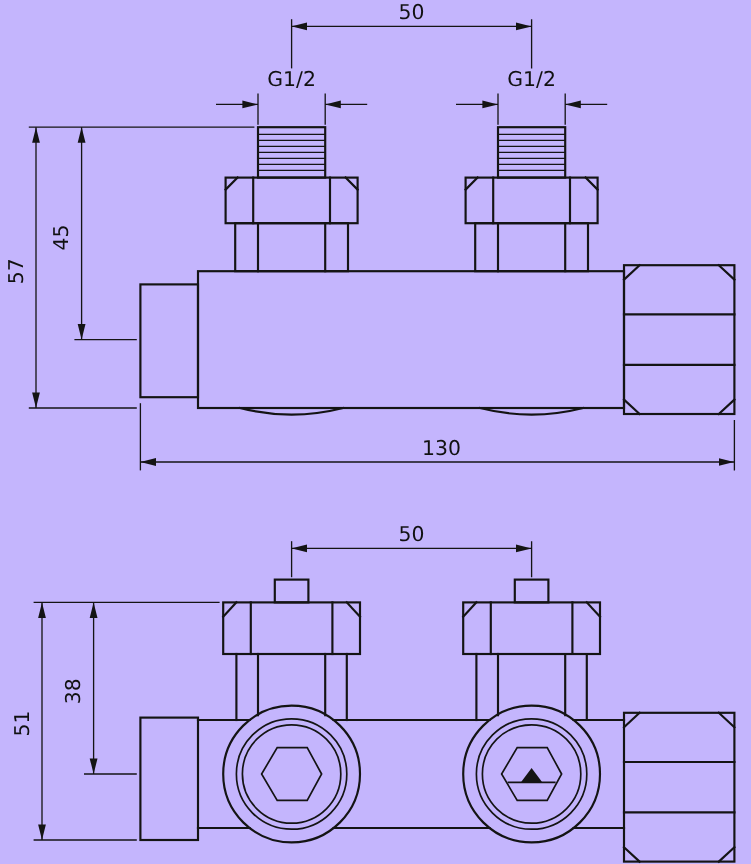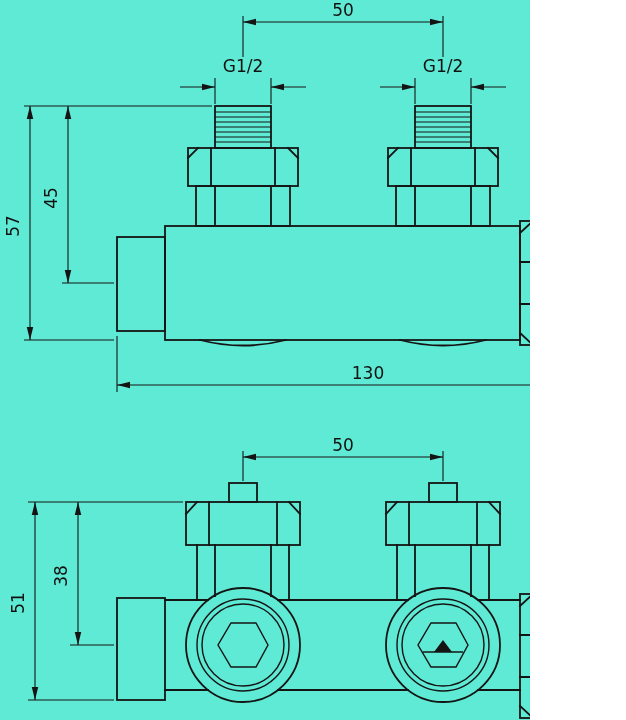--- a/index.html
+++ b/index.html
@@ -1,21 +1,21 @@
 <!DOCTYPE html>
 <html><head>
 <meta charset="utf-8">
 <style>
   html, body {
     margin: 0; padding: 0;
     width: 626px; height: 720px;
     background: #ffffff;
     font-family: "DejaVu Sans", sans-serif;
   }
-  .stage { position: relative; width: 530px; height: 720px; background: #5eead4; overflow: hidden; }
+  .stage { position: relative; width: 626px; height: 720px; background: #c4b5fd; overflow: hidden; }
   svg { display: block; }
   .obj   { stroke: #141414; stroke-width: 1.8; fill: none; stroke-linecap: square; }
   .hatch { stroke: #141414; stroke-width: 1.2; fill: none; }
   .inner { stroke: #141414; stroke-width: 1.4; fill: none; }
   .dim line { stroke: #141414; stroke-width: 1.1; fill: none; }
   .dimtext {
     font-family: "DejaVu Sans", sans-serif;
     font-size: 17px;
     fill: #111111;
   }

